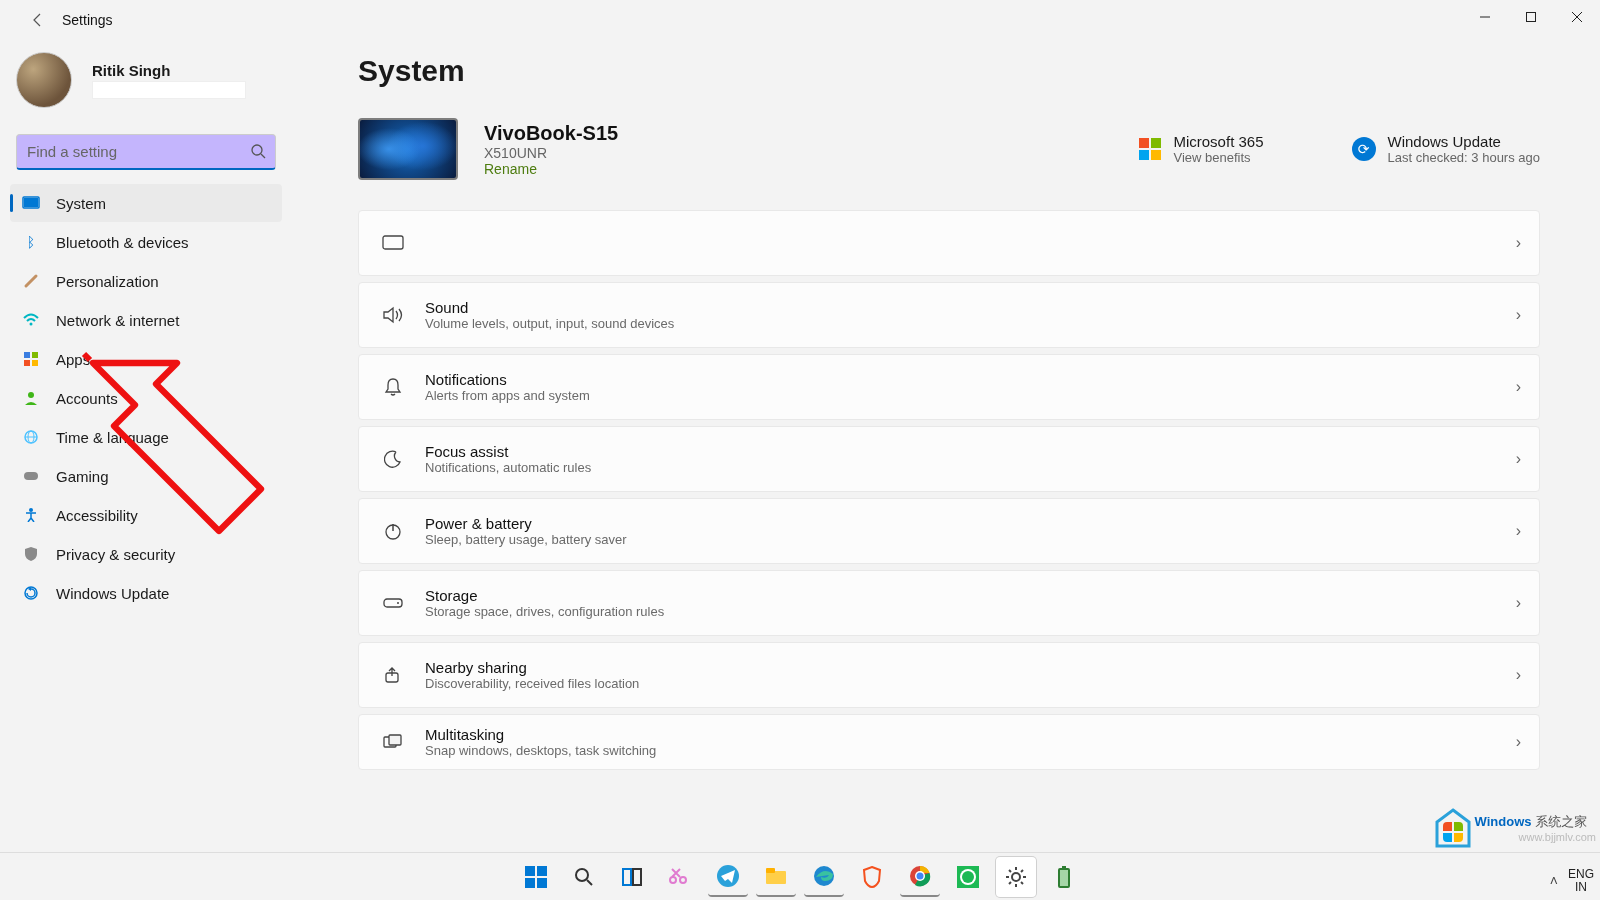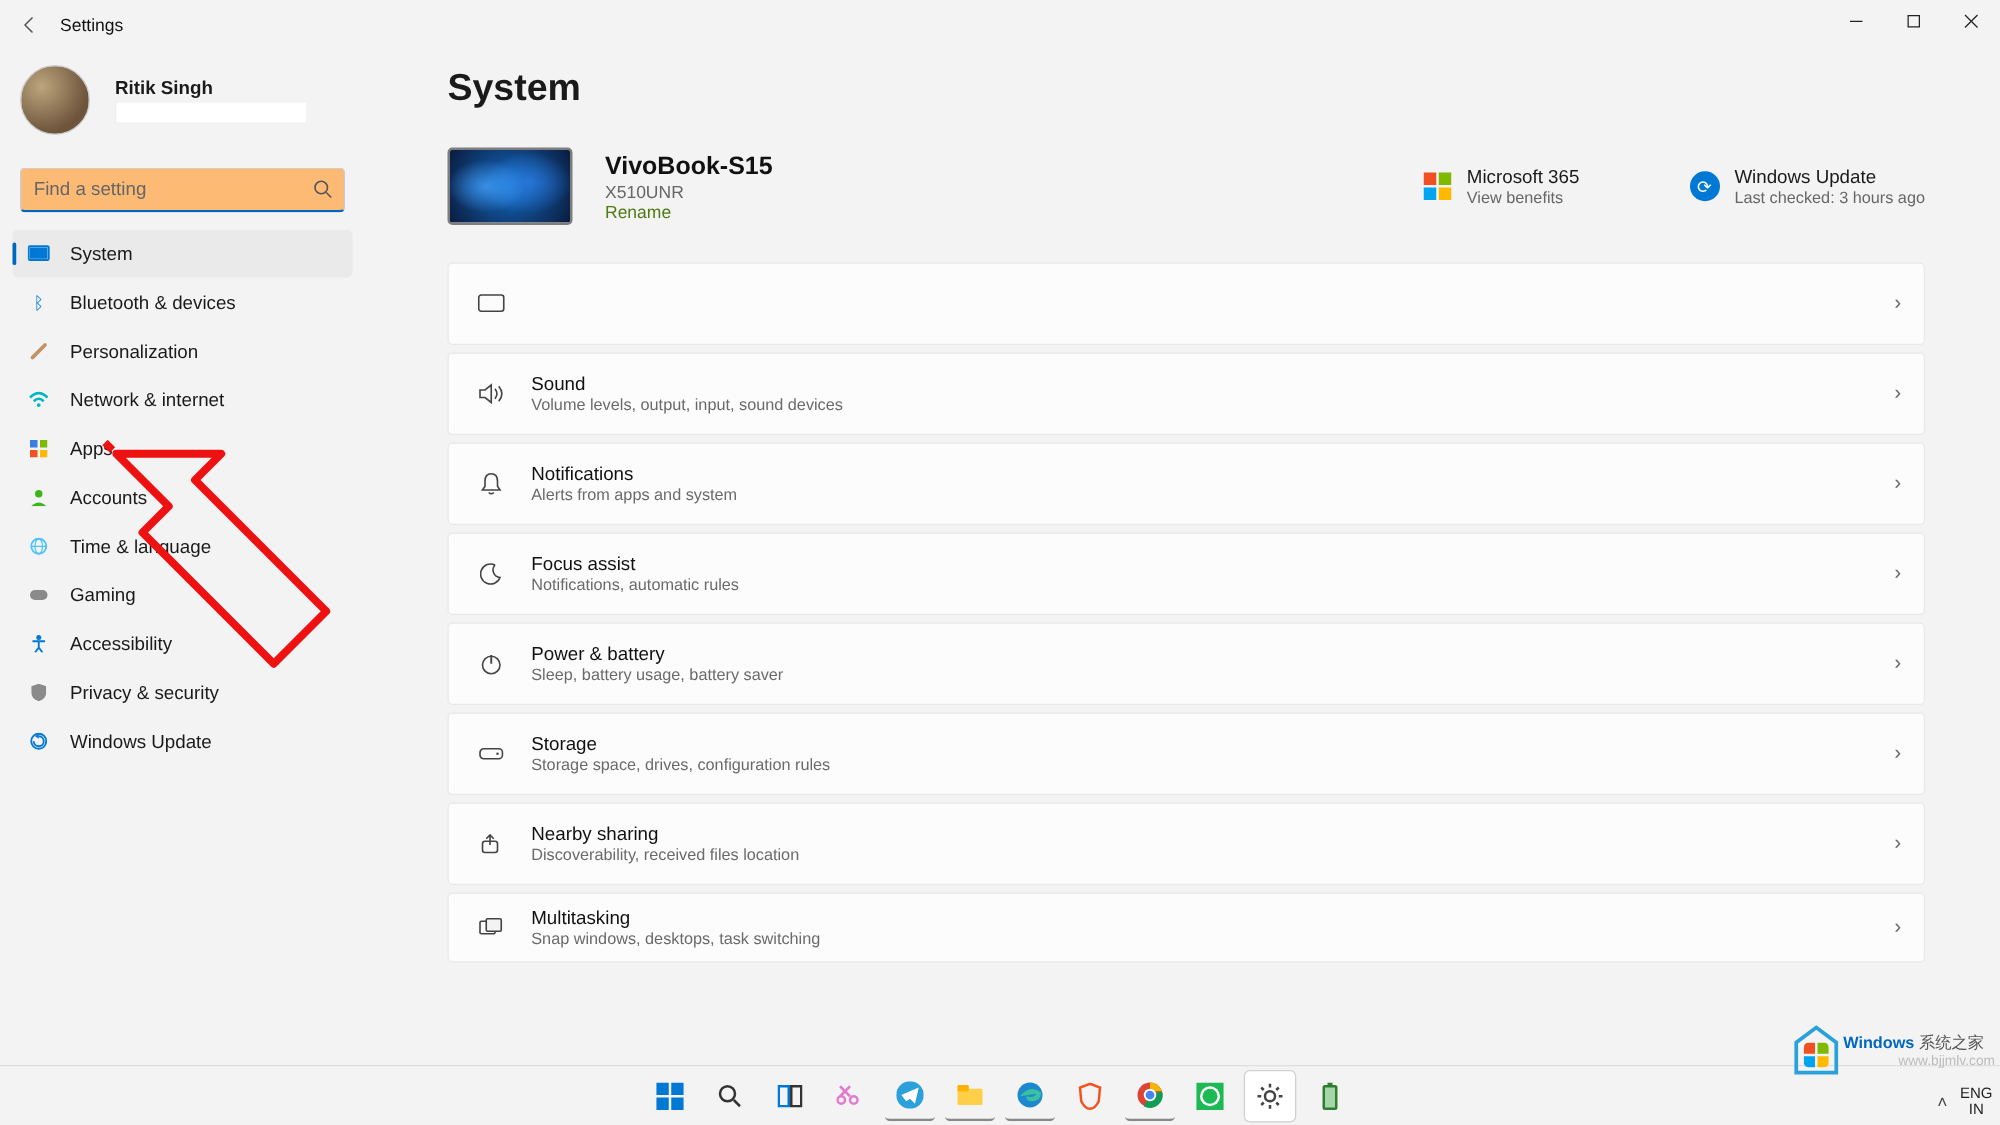--- a/index.html
+++ b/index.html
@@ -12,21 +12,21 @@
     width: 1600px;
     height: 900px;
     background: #f3f3f3;
     overflow: hidden;
     position: relative;
   }
   .titlebar {
     height: 40px;
     display: flex;
     align-items: center;
-    padding-left: 14px;
+    padding-left: 28px;
     position: relative;
   }
   .titlebar .back-arrow {
     width: 20px;
     height: 20px;
     display: flex;
     align-items: center;
     justify-content: center;
     color: #333;
     font-size: 18px;
@@ -88,21 +88,21 @@
   .search-wrap {
     margin: 8px 6px 14px 6px;
     position: relative;
   }
   .search-input {
     width: 100%;
     height: 36px;
     border: 1px solid #ccc;
     border-bottom: 2px solid #0067c0;
     border-radius: 4px;
-    background: #fdba74;
+    background: #c4b5fd;
     padding: 0 36px 0 10px;
     font-size: 15px;
     color: #555;
     outline: none;
   }
   .search-input::placeholder {
     color: #666;
   }
   .search-icon {
     position: absolute;
@@ -316,21 +316,21 @@
     bottom: 6px;
     display: flex;
     align-items: center;
     gap: 10px;
     font-size: 12px;
     color: #222;
   }
   .watermark {
     position: absolute;
     right: 4px;
-    bottom: 40px;
+    bottom: 52px;
     display: flex;
     align-items: center;
     gap: 2px;
     font-size: 13px;
   }
   .watermark .wm-logo{
     width:34px;height:34px;display:grid;grid-template-columns:1fr 1fr;grid-template-rows:1fr 1fr;gap:2px;
     transform: rotate(0deg);
     border-radius:4px;
     overflow:hidden;

